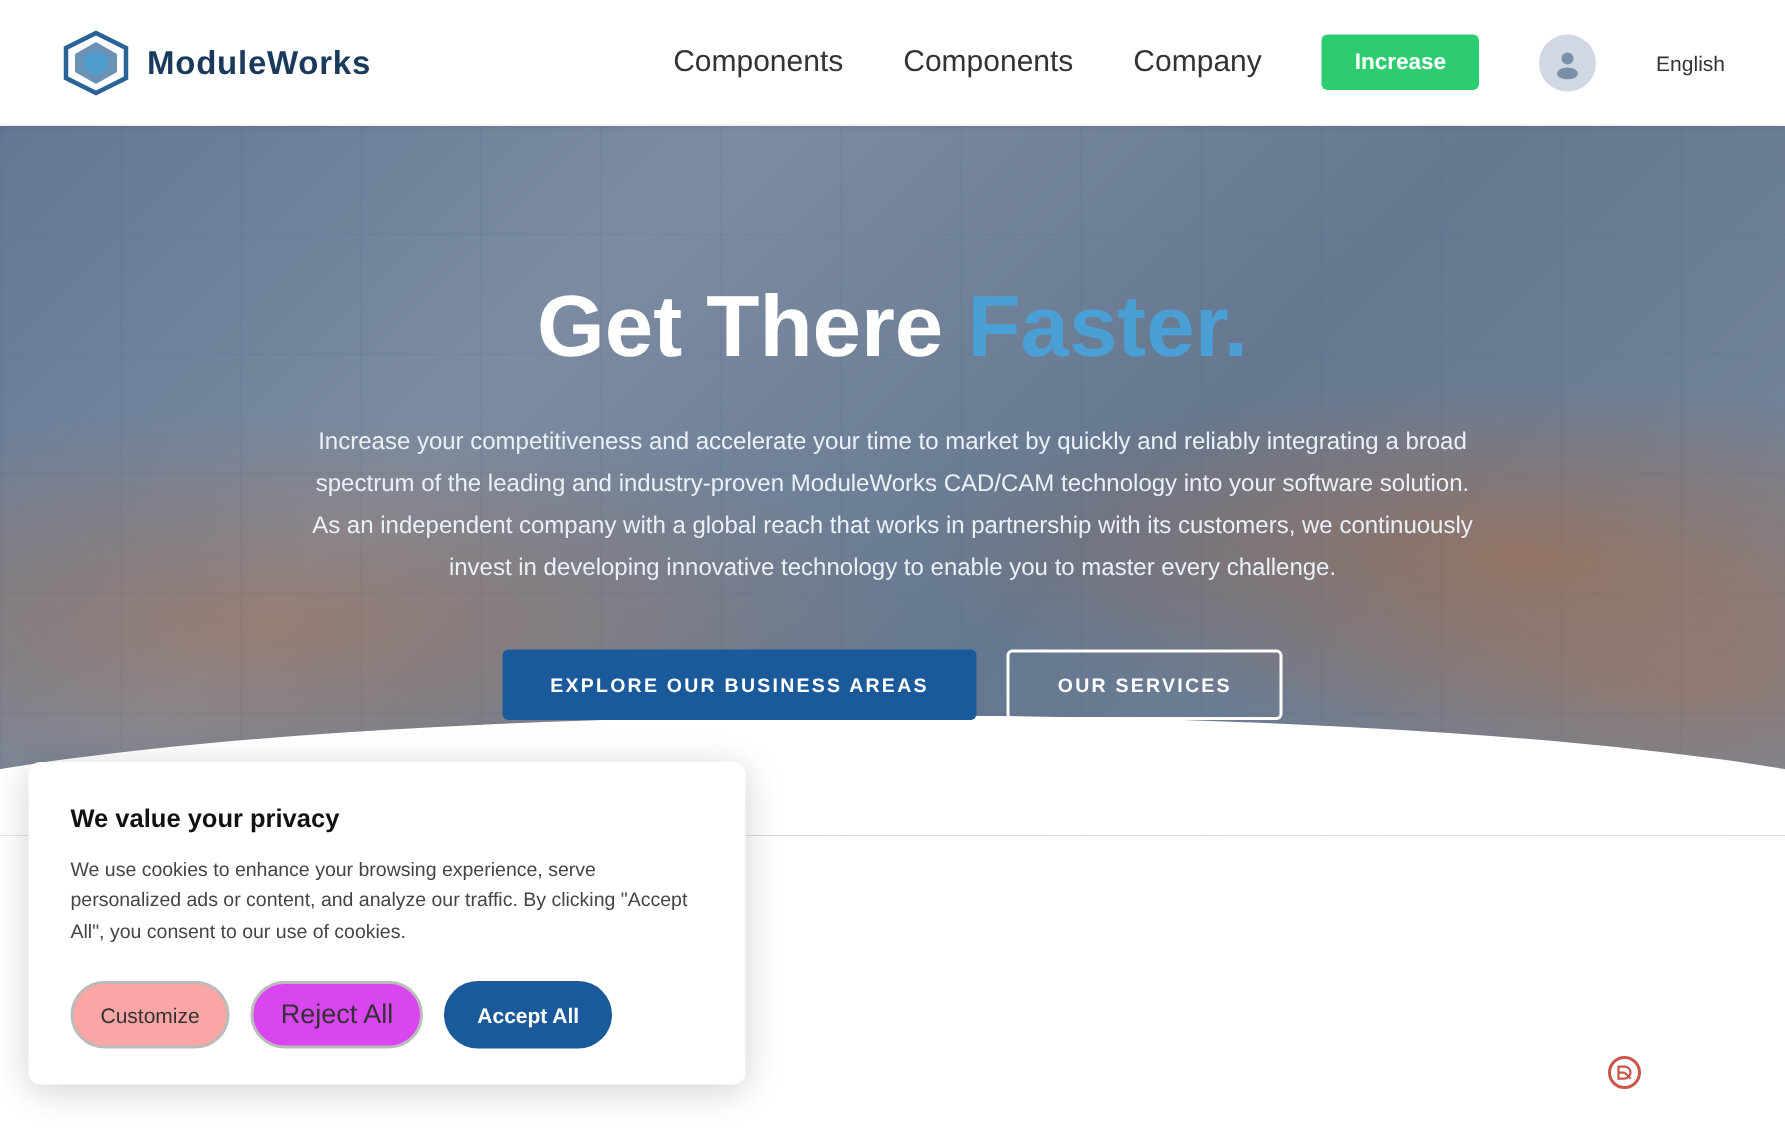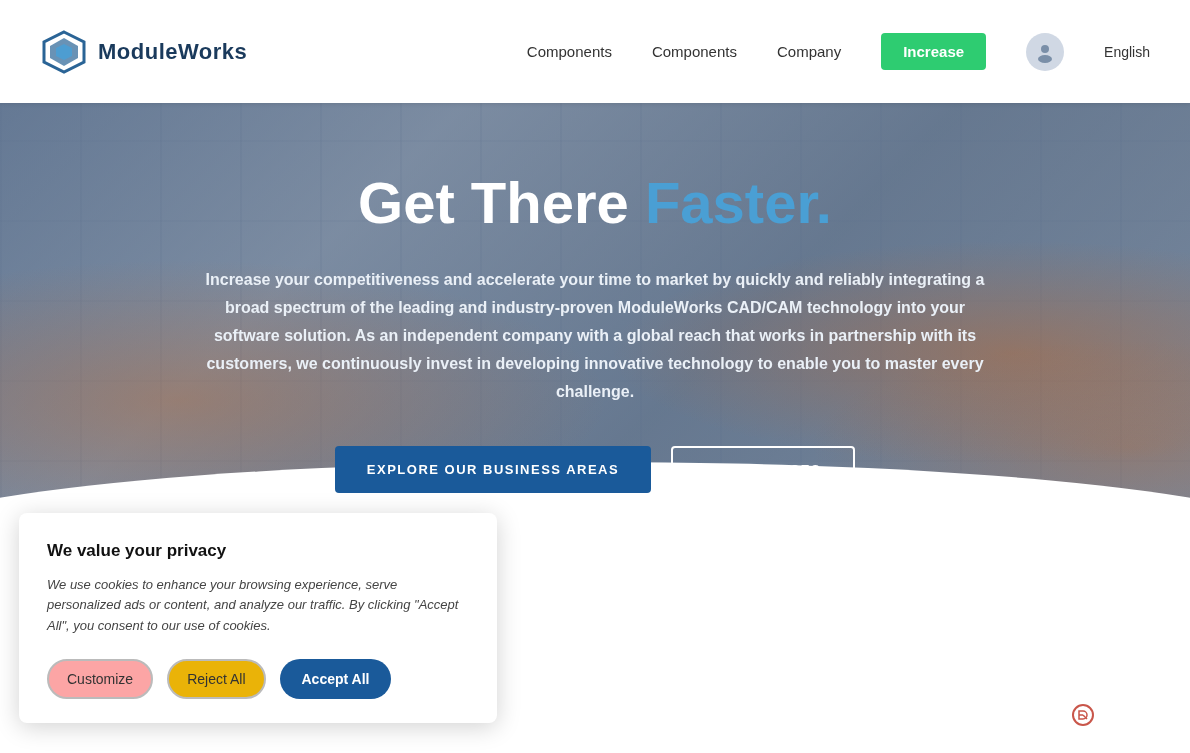--- a/index.html
+++ b/index.html
@@ -2,21 +2,21 @@
 <html><head>
   <meta charset="utf-8">
   <style>
     * { margin: 0; padding: 0; box-sizing: border-box; }
     body { font-family: Arial, sans-serif; width: 1190px; height: 753px; overflow: hidden; position: relative; }
 
     
     .navbar {
       position: absolute;
       top: 0; left: 0; right: 0;
-      height: 103px;
+      height: 83px;
       background: #fff;
       display: flex;
       align-items: center;
       padding: 0 40px;
       z-index: 100;
       box-shadow: 0 1px 4px rgba(0,0,0,0.1);
     }
     .logo-area {
       display: flex;
       align-items: center;
@@ -33,21 +33,21 @@
       color: #1a3a5c;
       letter-spacing: 0.5px;
     }
     .nav-links {
       display: flex;
       align-items: center;
       gap: 40px;
       margin-left: auto;
     }
     .nav-link {
-      font-size: 15px;
+      font-size: 20px;
       color: #333;
       text-decoration: none;
       cursor: pointer;
     }
     .contact-btn {
       background: #2ecc71;
       color: #fff;
       border: none;
       border-radius: 4px;
       padding: 10px 22px;
@@ -67,21 +67,21 @@
     }
     .lang-text {
       font-size: 14px;
       color: #333;
       cursor: pointer;
     }
 
     
     .hero {
       position: absolute;
-      top: 69px; left: 0; right: 0;
+      top: 84px; left: 0; right: 0;
       height: 473px;
       overflow: hidden;
     }
     .hero-bg {
       position: absolute;
       inset: 0;
       background: linear-gradient(
         rgba(80, 100, 130, 0.55),
         rgba(80, 100, 130, 0.55)
       ),
@@ -130,21 +130,20 @@
     }
     .hero-title-accent {
       color: #4a9fd4;
     }
     .hero-desc {
       font-size: 16px;
       color: #eaf0f7;
       max-width: 780px;
       line-height: 1.75;
       margin-bottom: 40px;
-      font-weight: bold;
     }
     .hero-buttons {
       display: flex;
       gap: 20px;
     }
     .btn-primary {
       background: #1a5a9a;
       color: #fff;
       border: none;
       border-radius: 4px;
@@ -196,43 +195,42 @@
       font-size: 17px;
       font-weight: 700;
       color: #111;
       margin-bottom: 14px;
     }
     .cookie-desc {
       font-size: 13px;
       color: #444;
       line-height: 1.6;
       margin-bottom: 22px;
-      font-style: italic;
     }
     .cookie-buttons {
       display: flex;
       gap: 14px;
     }
     .btn-customize {
       background: #fca5a5;
       color: #333;
       border: 2px solid #bbb;
       border-radius: 25px;
       padding: 10px 18px;
       font-size: 14px;
       cursor: pointer;
       font-weight: 500;
     }
     .btn-reject {
-      background: #eab308;
+      background: #d946ef;
       color: #333;
       border: 2px solid #bbb;
       border-radius: 25px;
       padding: 10px 18px;
-      font-size: 14px;
+      font-size: 18px;
       cursor: pointer;
       font-weight: 500;
     }
     .btn-accept {
       background: #1a5a9a;
       color: #fff;
       border: none;
       border-radius: 25px;
       padding: 10px 22px;
       font-size: 14px;

